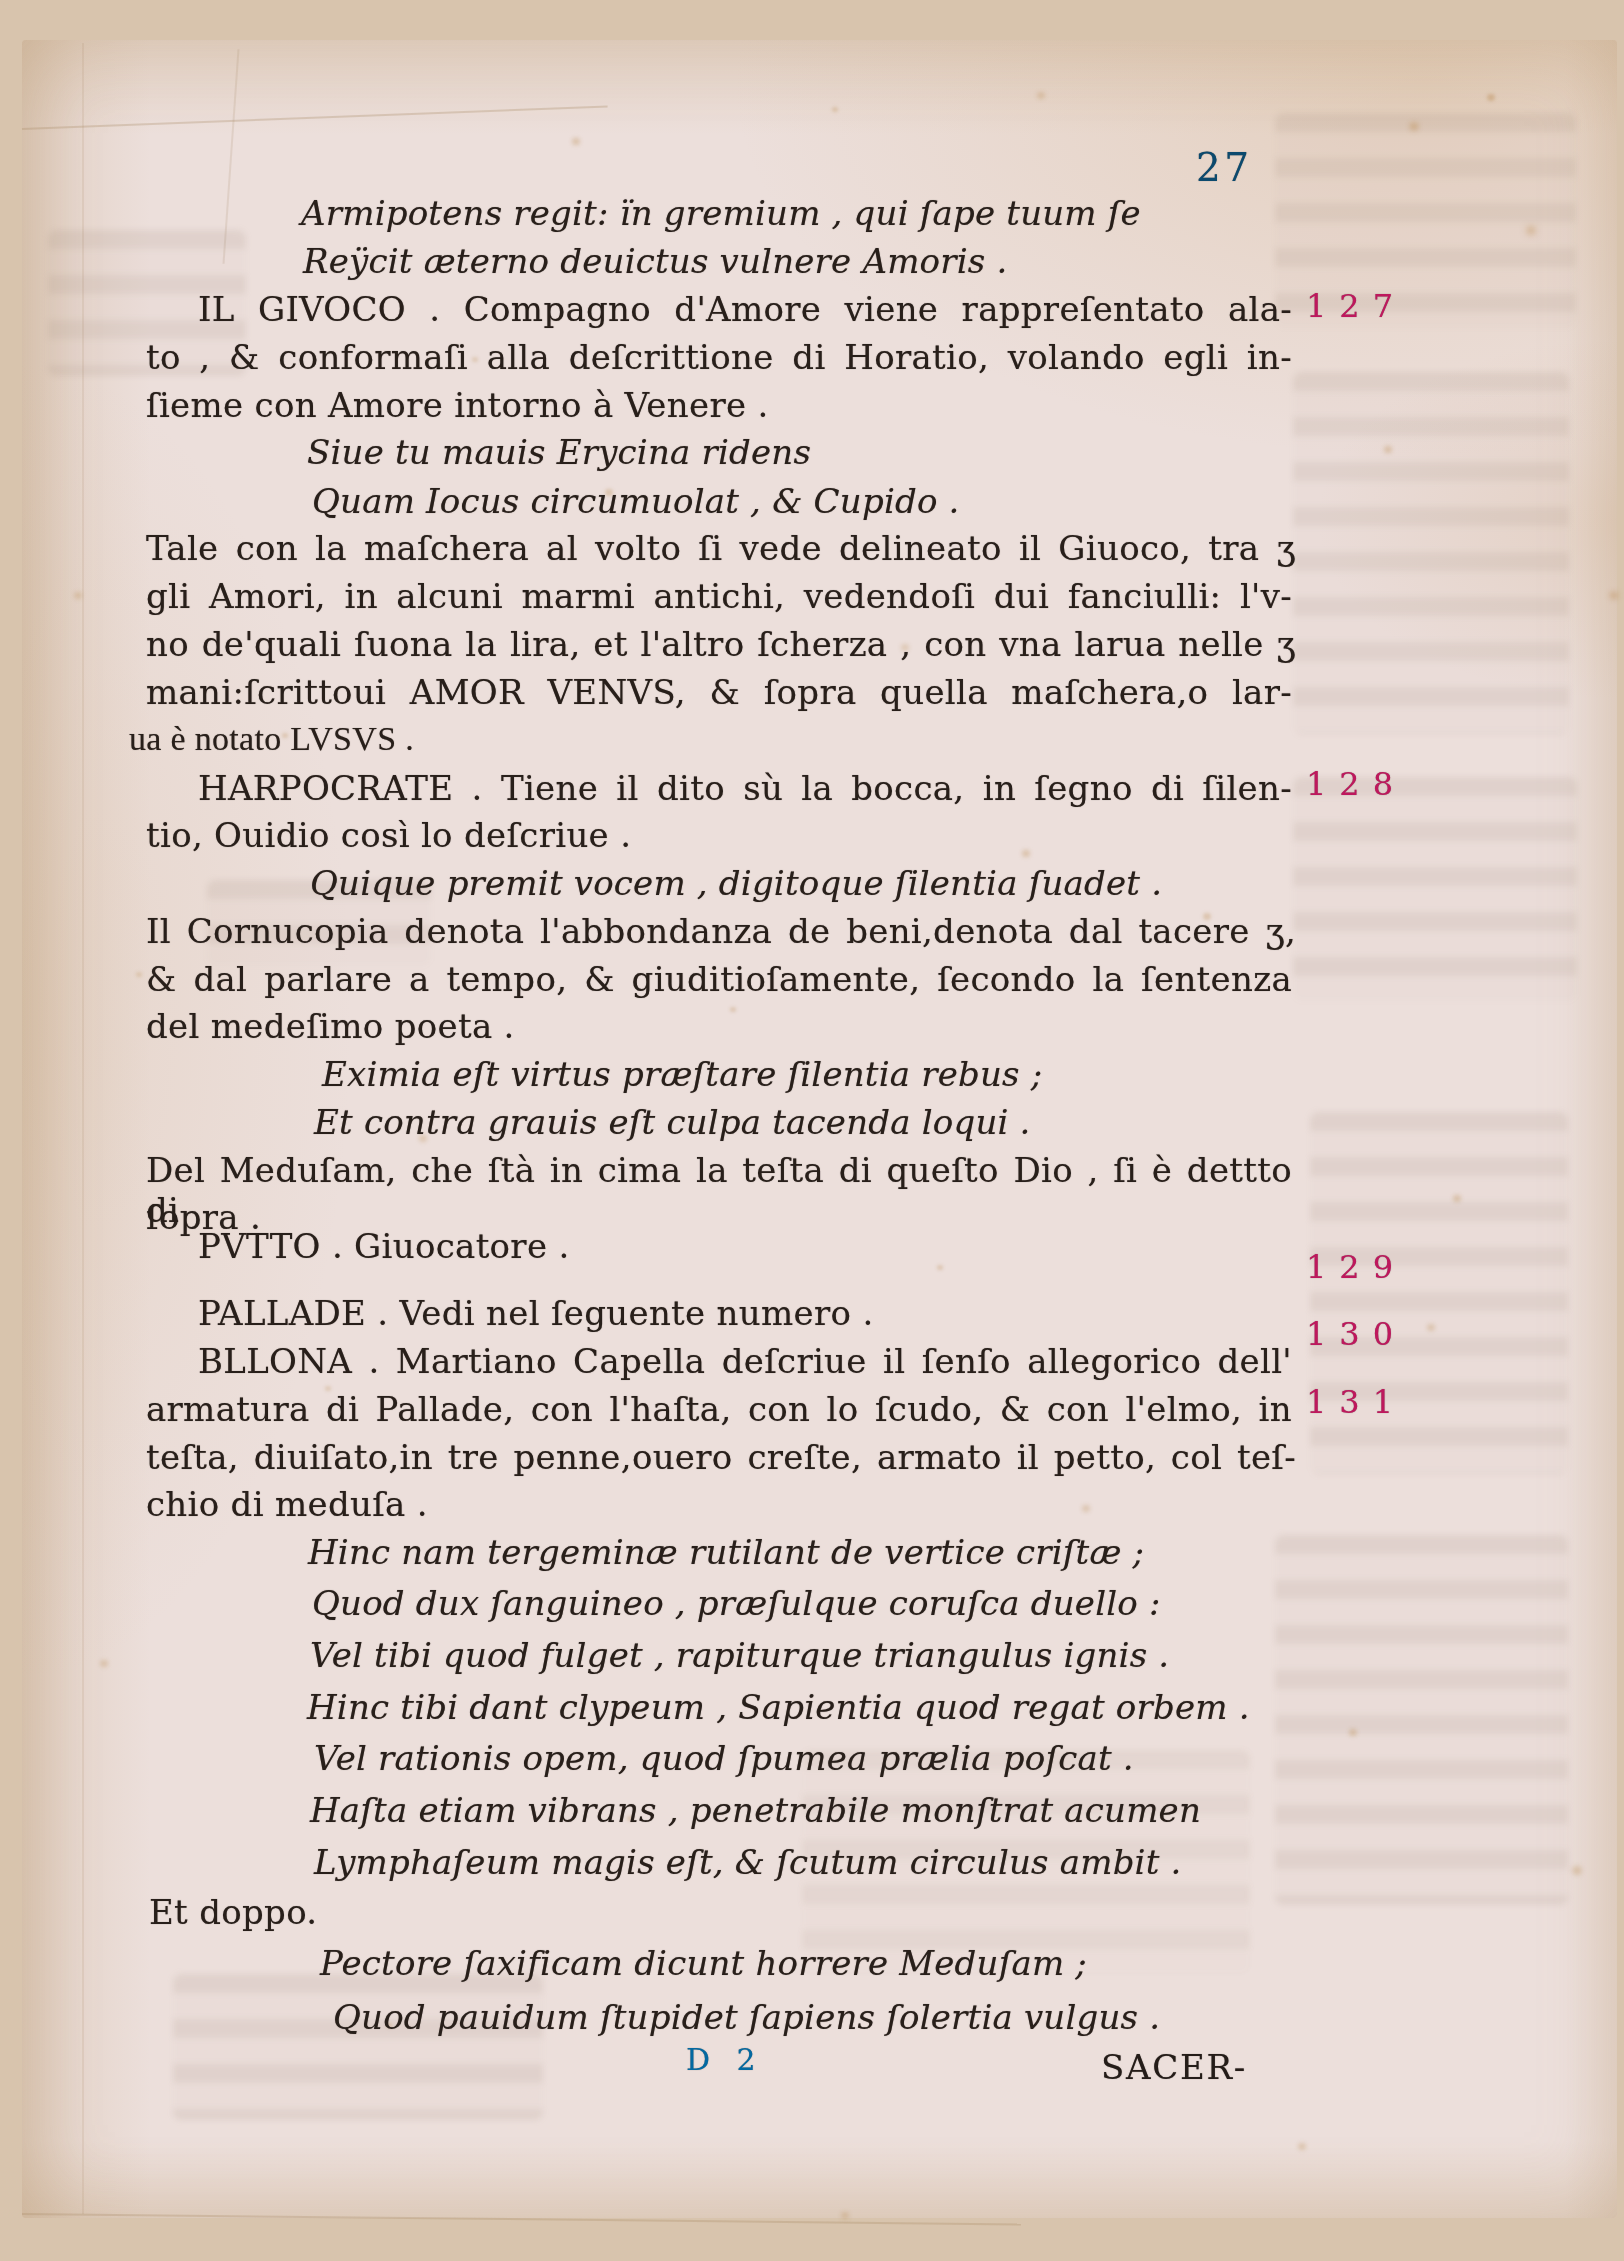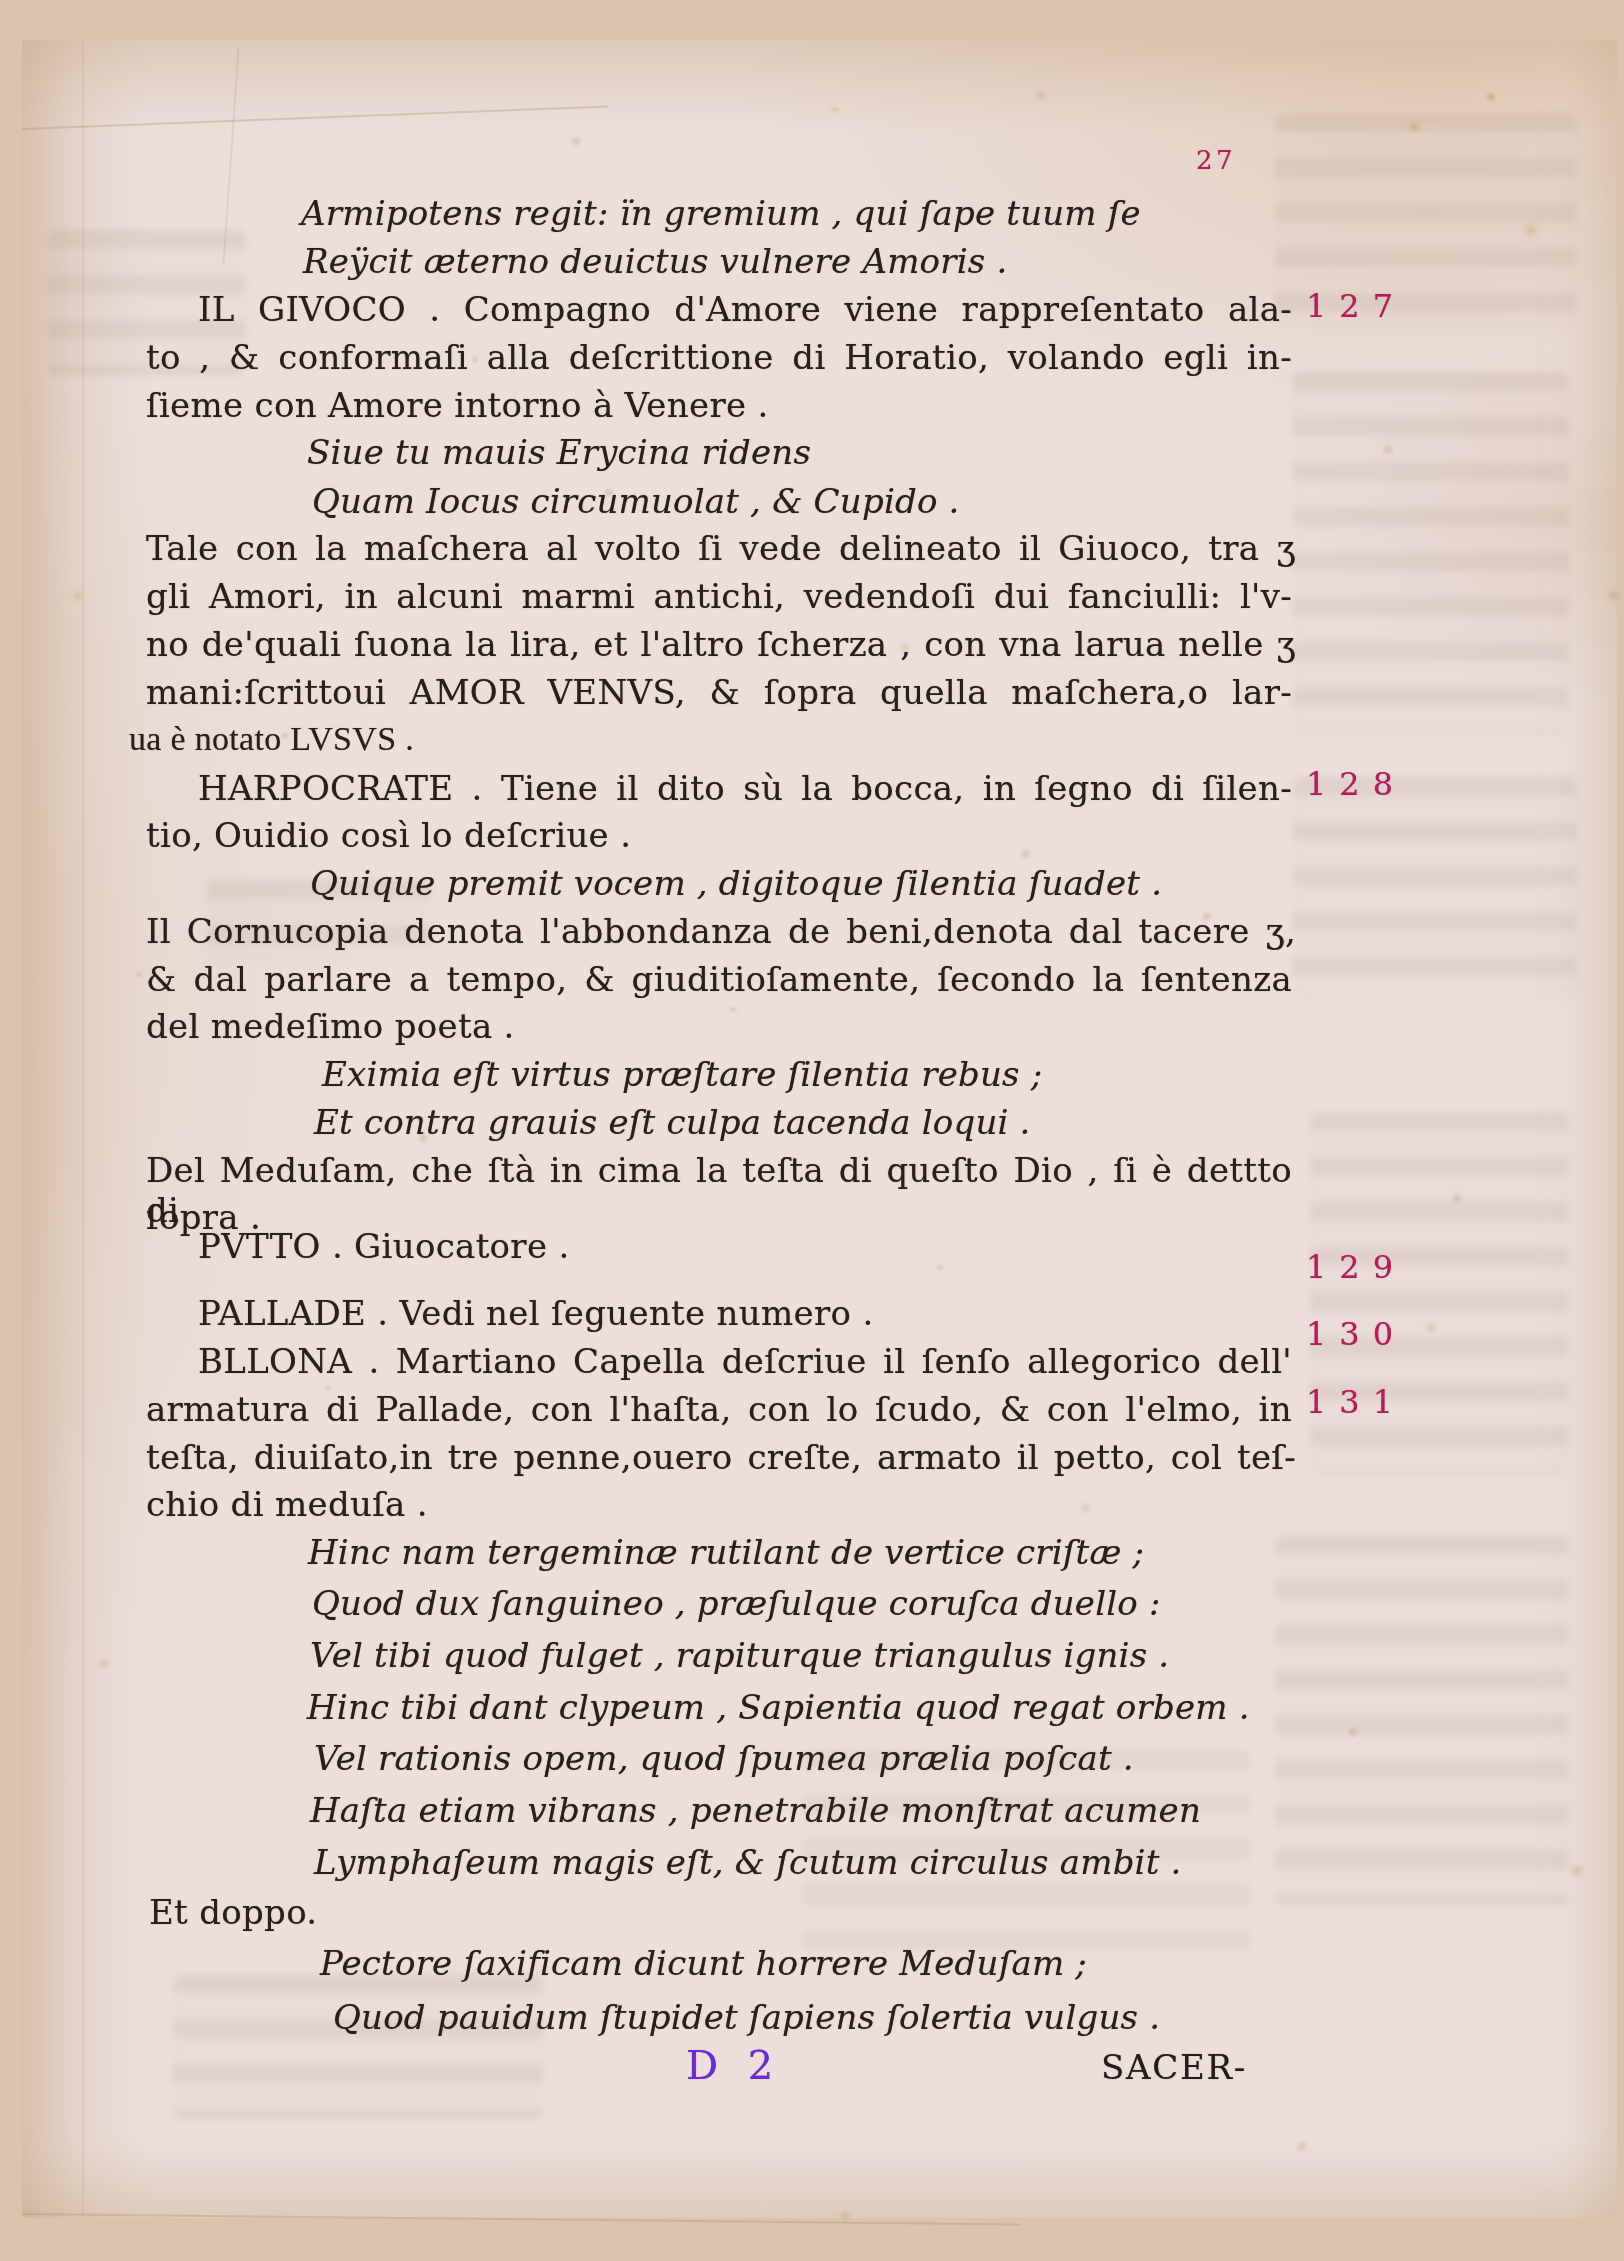--- a/index.html
+++ b/index.html
@@ -37,27 +37,27 @@
     text-shadow:0 0 0.9px rgba(40,31,26,.55);
   }
   .line.italic{font-style:italic;letter-spacing:0.2px;}
   .line.just{white-space:normal;text-align:justify;text-align-last:justify;word-spacing:1.7px;}
   .marginnote{
     position:absolute;left:1306px;color:#be185d;
     font-size:32px;letter-spacing:13px;white-space:nowrap;
     text-shadow:0 0 0.9px rgba(40,31,26,.5);
   }
   #pagenum{
-    position:absolute;left:1196px;top:145px;color:#be185d;
-    font-size:26px;letter-spacing:3.4px;
+    position:absolute;left:1196px;top:145px;color:#0c4a6e;
+    font-size:39px;letter-spacing:3.4px;
     text-shadow:0 0 0.9px rgba(40,31,26,.5);
   }
   #signature{
-    position:absolute;left:686px;top:2042px;color:#6d28d9;
-    font-size:40px;word-spacing:17px;
+    position:absolute;left:686px;top:2042px;color:#0369a1;
+    font-size:30px;word-spacing:17px;
     text-shadow:0 0 0.9px rgba(40,31,26,.5);
   }
   #catchword{
     position:absolute;left:1101px;top:2047px;color:#241c18;
     font-size:34px;letter-spacing:1.7px;
     text-shadow:0 0 0.9px rgba(40,31,26,.6);
   }
   #fox{
     position:absolute;left:0;top:0;width:5.2px;height:5.2px;border-radius:50%;
     background:transparent;

